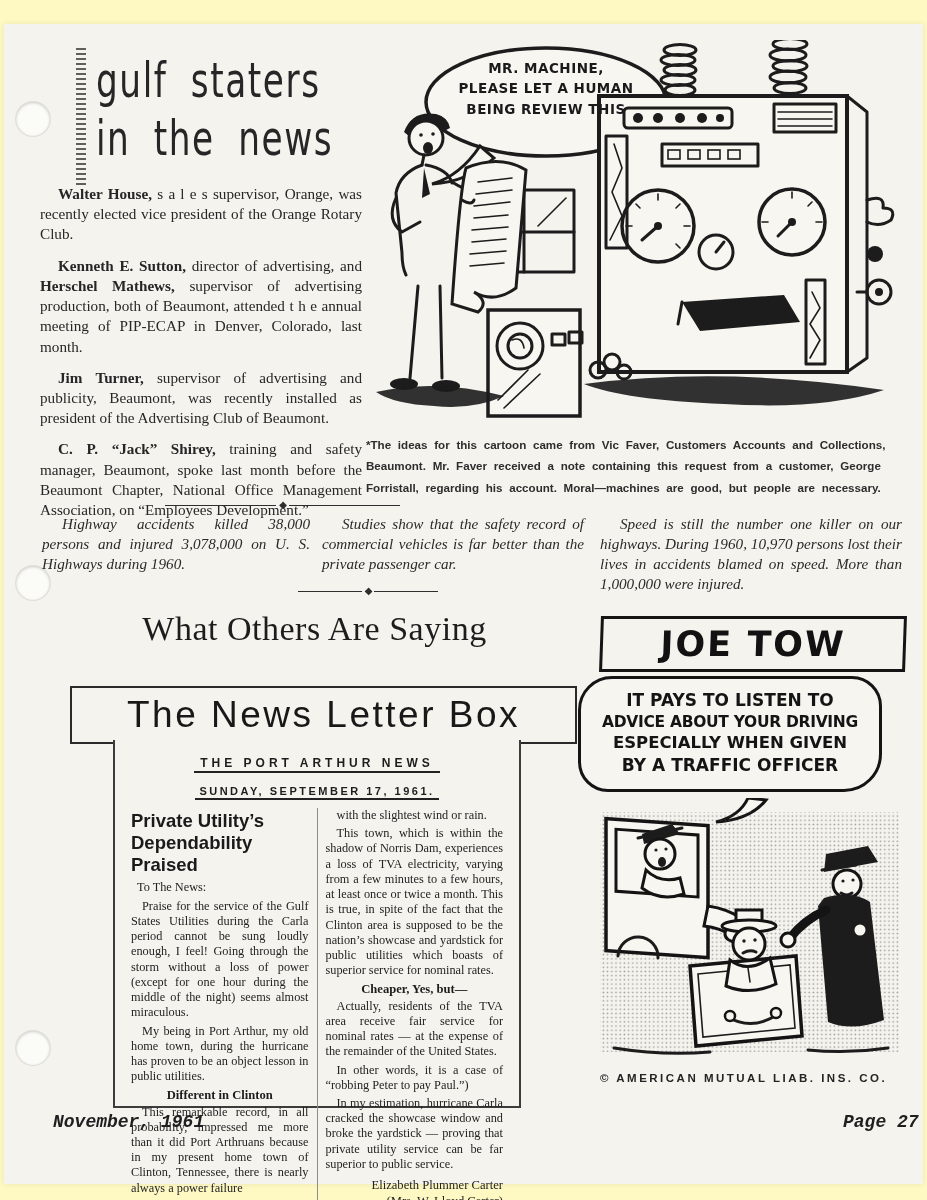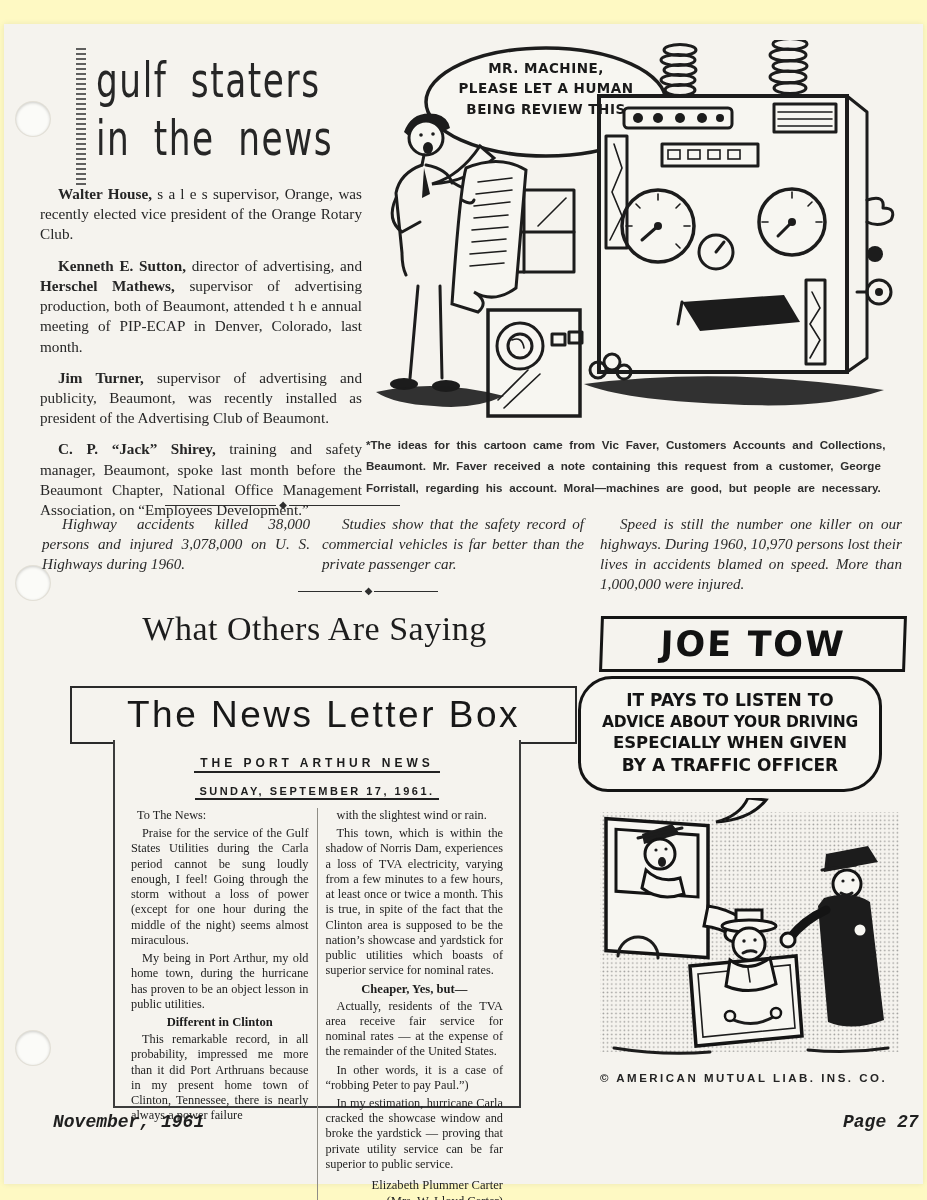--- a/index.html
+++ b/index.html
@@ -273,20 +273,22 @@
 
   <div class="nlb-box">
     <div class="nlb-src-wrap">
       <span class="nlb-src">THE PORT ARTHUR NEWS</span>
     </div>
     <div class="nlb-src-wrap">
       <span class="nlb-date">SUNDAY, SEPTEMBER 17, 1961.</span>
     </div>
     <div class="nlb-cols">
       <div class="nlb-col">
+        <div class="clip-headline">Private Utility’s
+Dependability Praised</div>
         <p class="salut">To The News:</p>
         <p>Praise for the service of the Gulf States Utilities during the Carla period cannot be sung loudly enough, I feel! Going through the storm without a loss of power (except for one hour during the middle of the night) seems almost miraculous.</p>
         <p>My being in Port Arthur, my old home town, during the hurricane has proven to be an object lesson in public utilities.</p>
         <div class="subhead">Different in Clinton</div>
         <p>This remarkable record, in all probability, impressed me more than it did Port Arthruans because in my present home town of Clinton, Tennessee, there is nearly always a power failure</p>
       </div>
       <div class="nlb-col">
         <p>with the slightest wind or rain.</p>
         <p>This town, which is within the shadow of Norris Dam, experiences a loss of TVA electricity, varying from a few minutes to a few hours, at least once or twice a month. This is true, in spite of the fact that the Clinton area is supposed to be the nation’s showcase and yardstick for public utilities which boasts of superior service for nominal rates.</p>
         <div class="subhead">Cheaper, Yes, but—</div>

